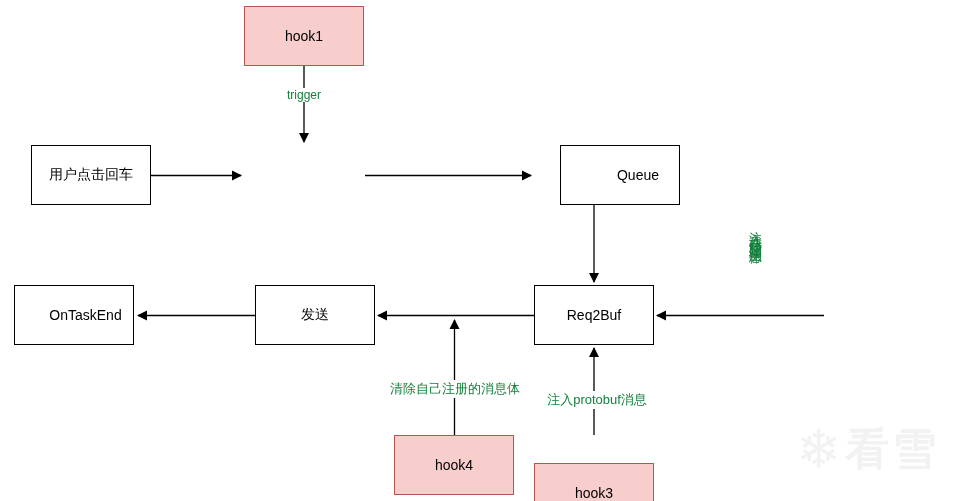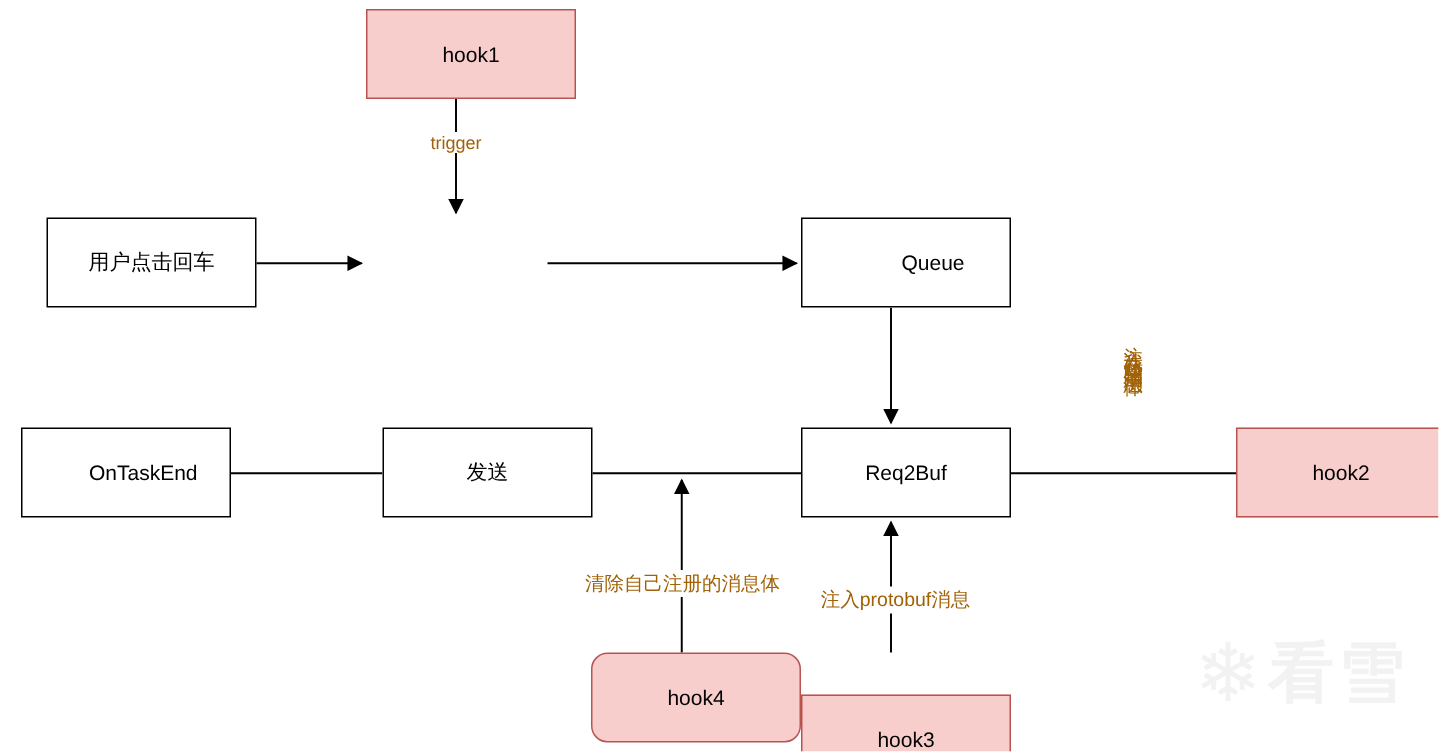--- a/index.html
+++ b/index.html
@@ -16,21 +16,21 @@
     overflow: hidden;
   }
   .edges {
     position: absolute;
     left: 0;
     top: 0;
     pointer-events: none;
   }
   .node {
     position: absolute;
-    width: 140px;
+    width: 120px;
     height: 60px;
     box-sizing: border-box;
     border: 1.4px solid #000000;
     background: #ffffff;
     display: flex;
     align-items: center;
     justify-content: center;
     font-size: 14px;
     color: #000000;
     white-space: nowrap;
@@ -38,21 +38,21 @@
   .node.hook {
     background: #F8CECC;
     border-color: #B85450;
   }
   .edge-label {
     position: absolute;
     transform: translate(-50%, -50%);
     background: #ffffff;
     font-size: 12px;
     padding: 0 2px;
-    color: #a16207;
+    color: #15803d;
     white-space: nowrap;
   }
   .edge-label.cjk {
     font-size: 13px;
   }
   .edge-label.vertical {
     transform: translateX(-50%);
     writing-mode: vertical-rl;
     text-orientation: upright;
     background: transparent;
@@ -105,41 +105,38 @@
 
   <div class="node hook" style="left:244px; top:6px;">
     <span>hook1</span>
   </div>
 
   <div class="node" style="left:14px; top:145px;margin-left:17px;">
     <span>用户点击回车</span>
   </div>
 
 
-  <div class="node" style="left:534px; top:145px;padding-left:36px;">
+  <div class="node" style="left:560px; top:145px;padding-left:36px;">
     <span>Queue</span>
   </div>
 
   <div class="node" style="left:14px; top:285px;padding-left:23px;">
     <span>OnTaskEnd</span>
   </div>
 
   <div class="node" style="left:255px; top:285px;">
     <span>发送</span>
   </div>
 
   <div class="node" style="left:534px; top:285px;align-items:center;">
     <span>Req2Buf</span>
   </div>
 
-  <div class="node hook" style="left:824px; top:285px;">
-    <span>hook2</span>
-  </div>
 
-  <div class="node hook" style="left:394px; top:435px;border-radius:11px;">
+  <div class="node hook" style="left:394px; top:435px;">
     <span>hook4</span>
   </div>
 
   <div class="node hook" style="left:534px; top:435px;margin-top:28px;">
     <span>hook3</span>
   </div>
 
   <div class="edge-label" style="left:304px; top:95px;">trigger</div>
 
   <div class="edge-label vertical" style="left:755px; top:221px;">注入我自己构建的消息体</div>

